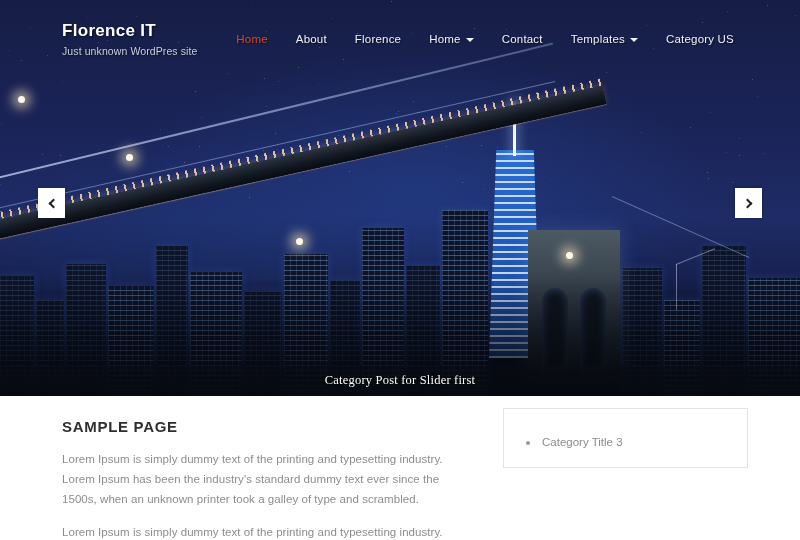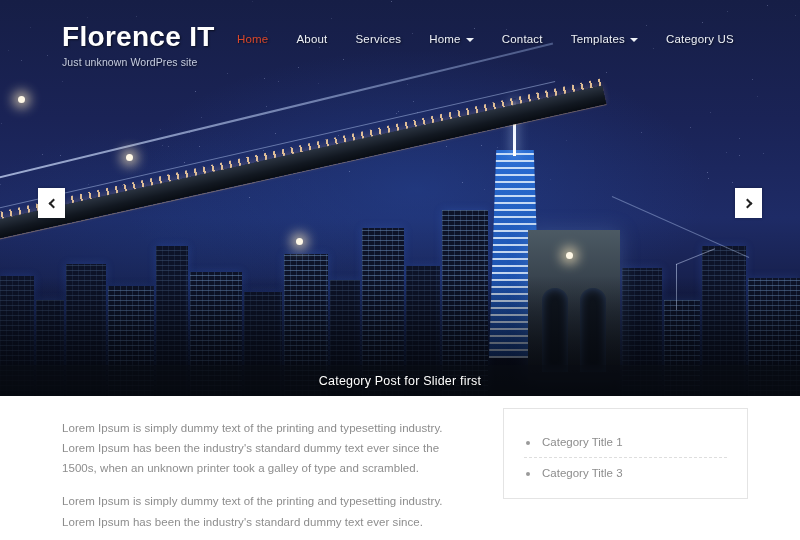--- a/index.html
+++ b/index.html
@@ -126,21 +126,21 @@
     background: linear-gradient(180deg, rgba(3,5,10,0) 0%, rgba(3,5,10,.55) 55%, rgba(3,5,10,.92) 100%);
   }
 
   
   .topbar {
     position:absolute; top:0; left:0; width:100%; height:72px;
     display:flex; align-items:flex-start; z-index:8;
   }
   .brand { padding-left:62px; padding-top:22px; }
   .brand-title {
-    color:#ffffff; font-size:28px; font-weight:bold; letter-spacing:.3px;
+    color:#ffffff; font-size:17px; font-weight:bold; letter-spacing:.3px;
     text-shadow: 1px 1px 2px rgba(0,0,0,.55);
     line-height:1.05;
   }
   .brand-tag {
     color:#c6cddf; font-size:10.5px; margin-top:5px; letter-spacing:.1px;
     text-shadow: 1px 1px 2px rgba(0,0,0,.5);
   }
   .nav {
     margin-left:auto; padding-right:52px; padding-top:33px;
     display:flex; align-items:center; gap:0;
@@ -170,20 +170,21 @@
   .chev { width:7px; height:7px; border-top:2px solid #222; border-right:2px solid #222; }
   .chev.l { transform: rotate(-135deg); margin-left:3px; }
   .chev.r { transform: rotate(45deg); margin-right:3px; }
 
   
   .caption-bar {
     position:absolute; left:0; bottom:0; width:100%; height:31px;
     background: rgba(10,12,20,.55);
     display:flex; align-items:center; justify-content:center;
     z-index:7;
+    font-family:Liberation Serif, serif;
   }
   .caption-text {
     color:#ffffff; font-size:12.5px; letter-spacing:.2px;
     text-shadow: 0 1px 2px rgba(0,0,0,.8);
   }
 
   
   .content {
     display:flex; padding:0 52px 0 62px; gap:26px;
     width:800px; height:144px;
@@ -368,21 +369,21 @@
     </div>
 
     <nav class="nav" id="nav">
         <div class="nav-item active">
           <span>Home</span>
         </div>
         <div class="nav-item">
           <span>About</span>
         </div>
         <div class="nav-item">
-          <span>Services</span>
+          <span>Florence</span>
         </div>
         <div class="nav-item">
           <span>Home</span>
           <span class="caret"></span>
         </div>
         <div class="nav-item">
           <span>Contact</span>
         </div>
         <div class="nav-item">
           <span>Templates</span>
@@ -402,27 +403,27 @@
   </div>
 
   <div class="caption-bar">
     <span class="caption-text">Category Post for Slider first</span>
   </div>
 </div>
 
 <div class="content">
 
   <div class="main-col">
+    <h1 class="page-title">SAMPLE PAGE</h1>
     <div id="paragraphs">
         <p class="para">Lorem Ipsum is simply dummy text of the printing and typesetting industry. Lorem Ipsum has been the industry's standard dummy text ever since the 1500s, when an unknown printer took a galley of type and scrambled.</p>
         <p class="para">Lorem Ipsum is simply dummy text of the printing and typesetting industry. Lorem Ipsum has been the industry's standard dummy text ever since.</p>
       </div>
   </div>
 
   <aside class="sidebar">
     <div class="widget">
       <ul class="cat-list" id="cat-list">
-          <li class="cat-item">Category Title 1</li>
           <li class="cat-item">Category Title 3</li>
         </ul>
     </div>
   </aside>
 </div>
 
 </body></html>

